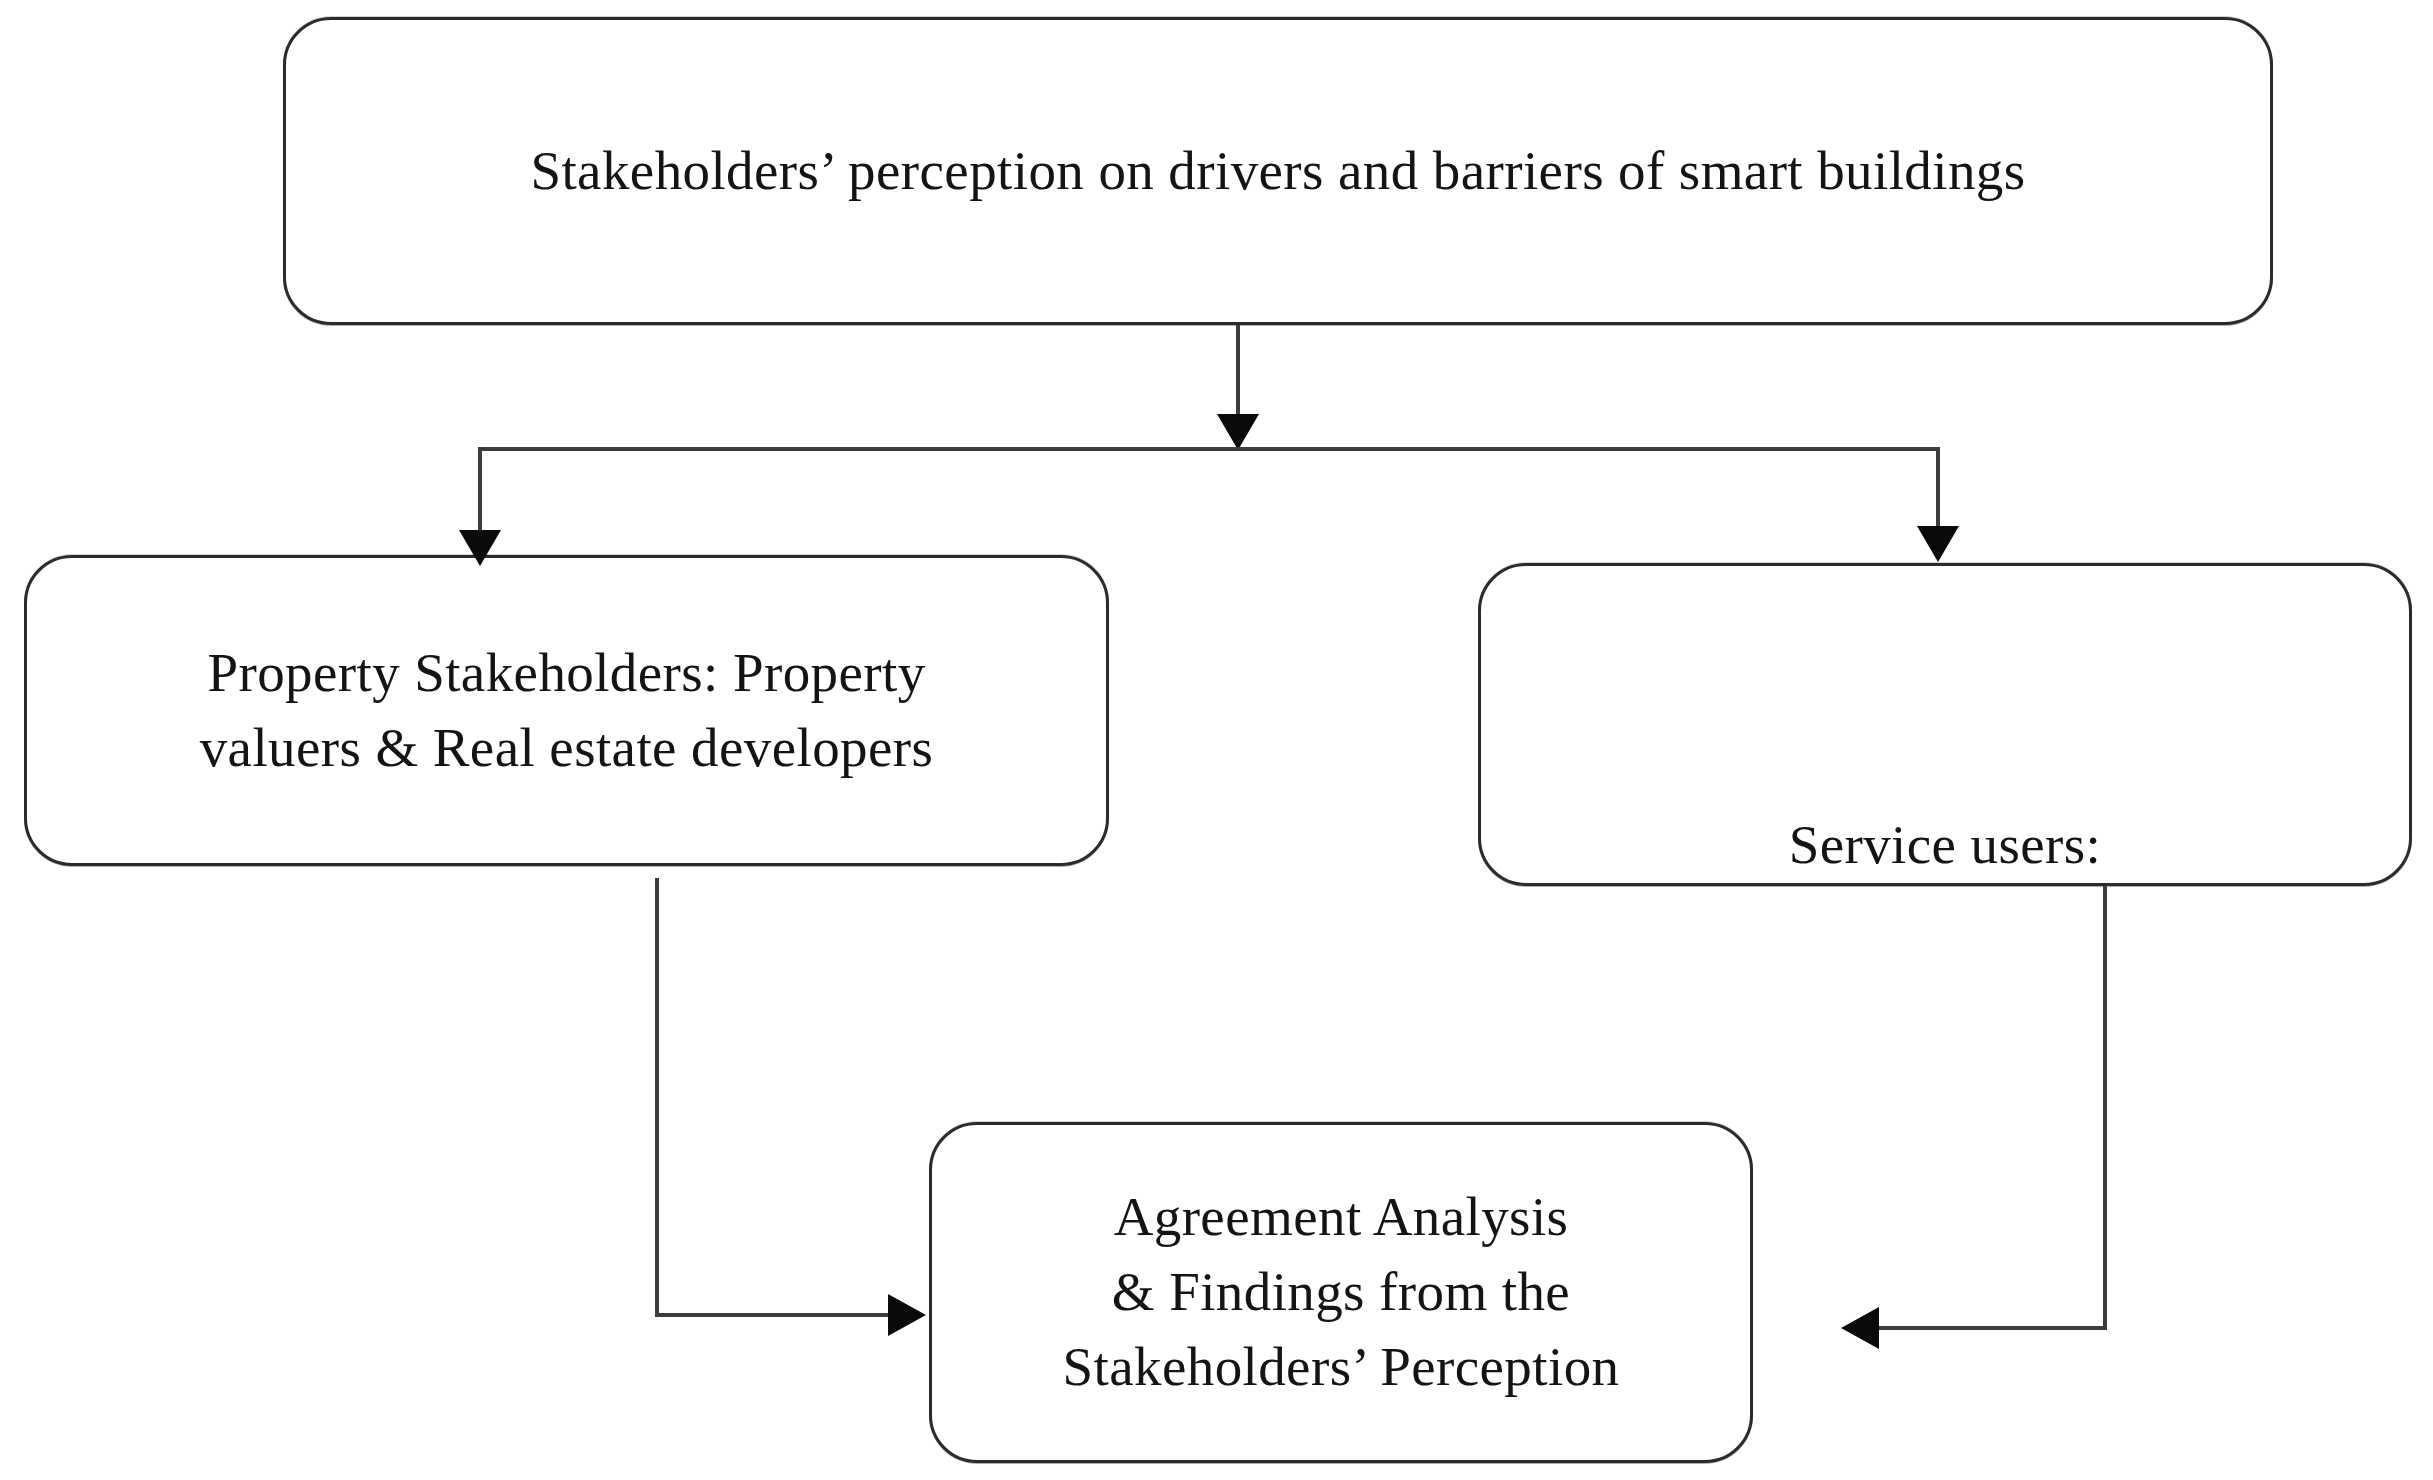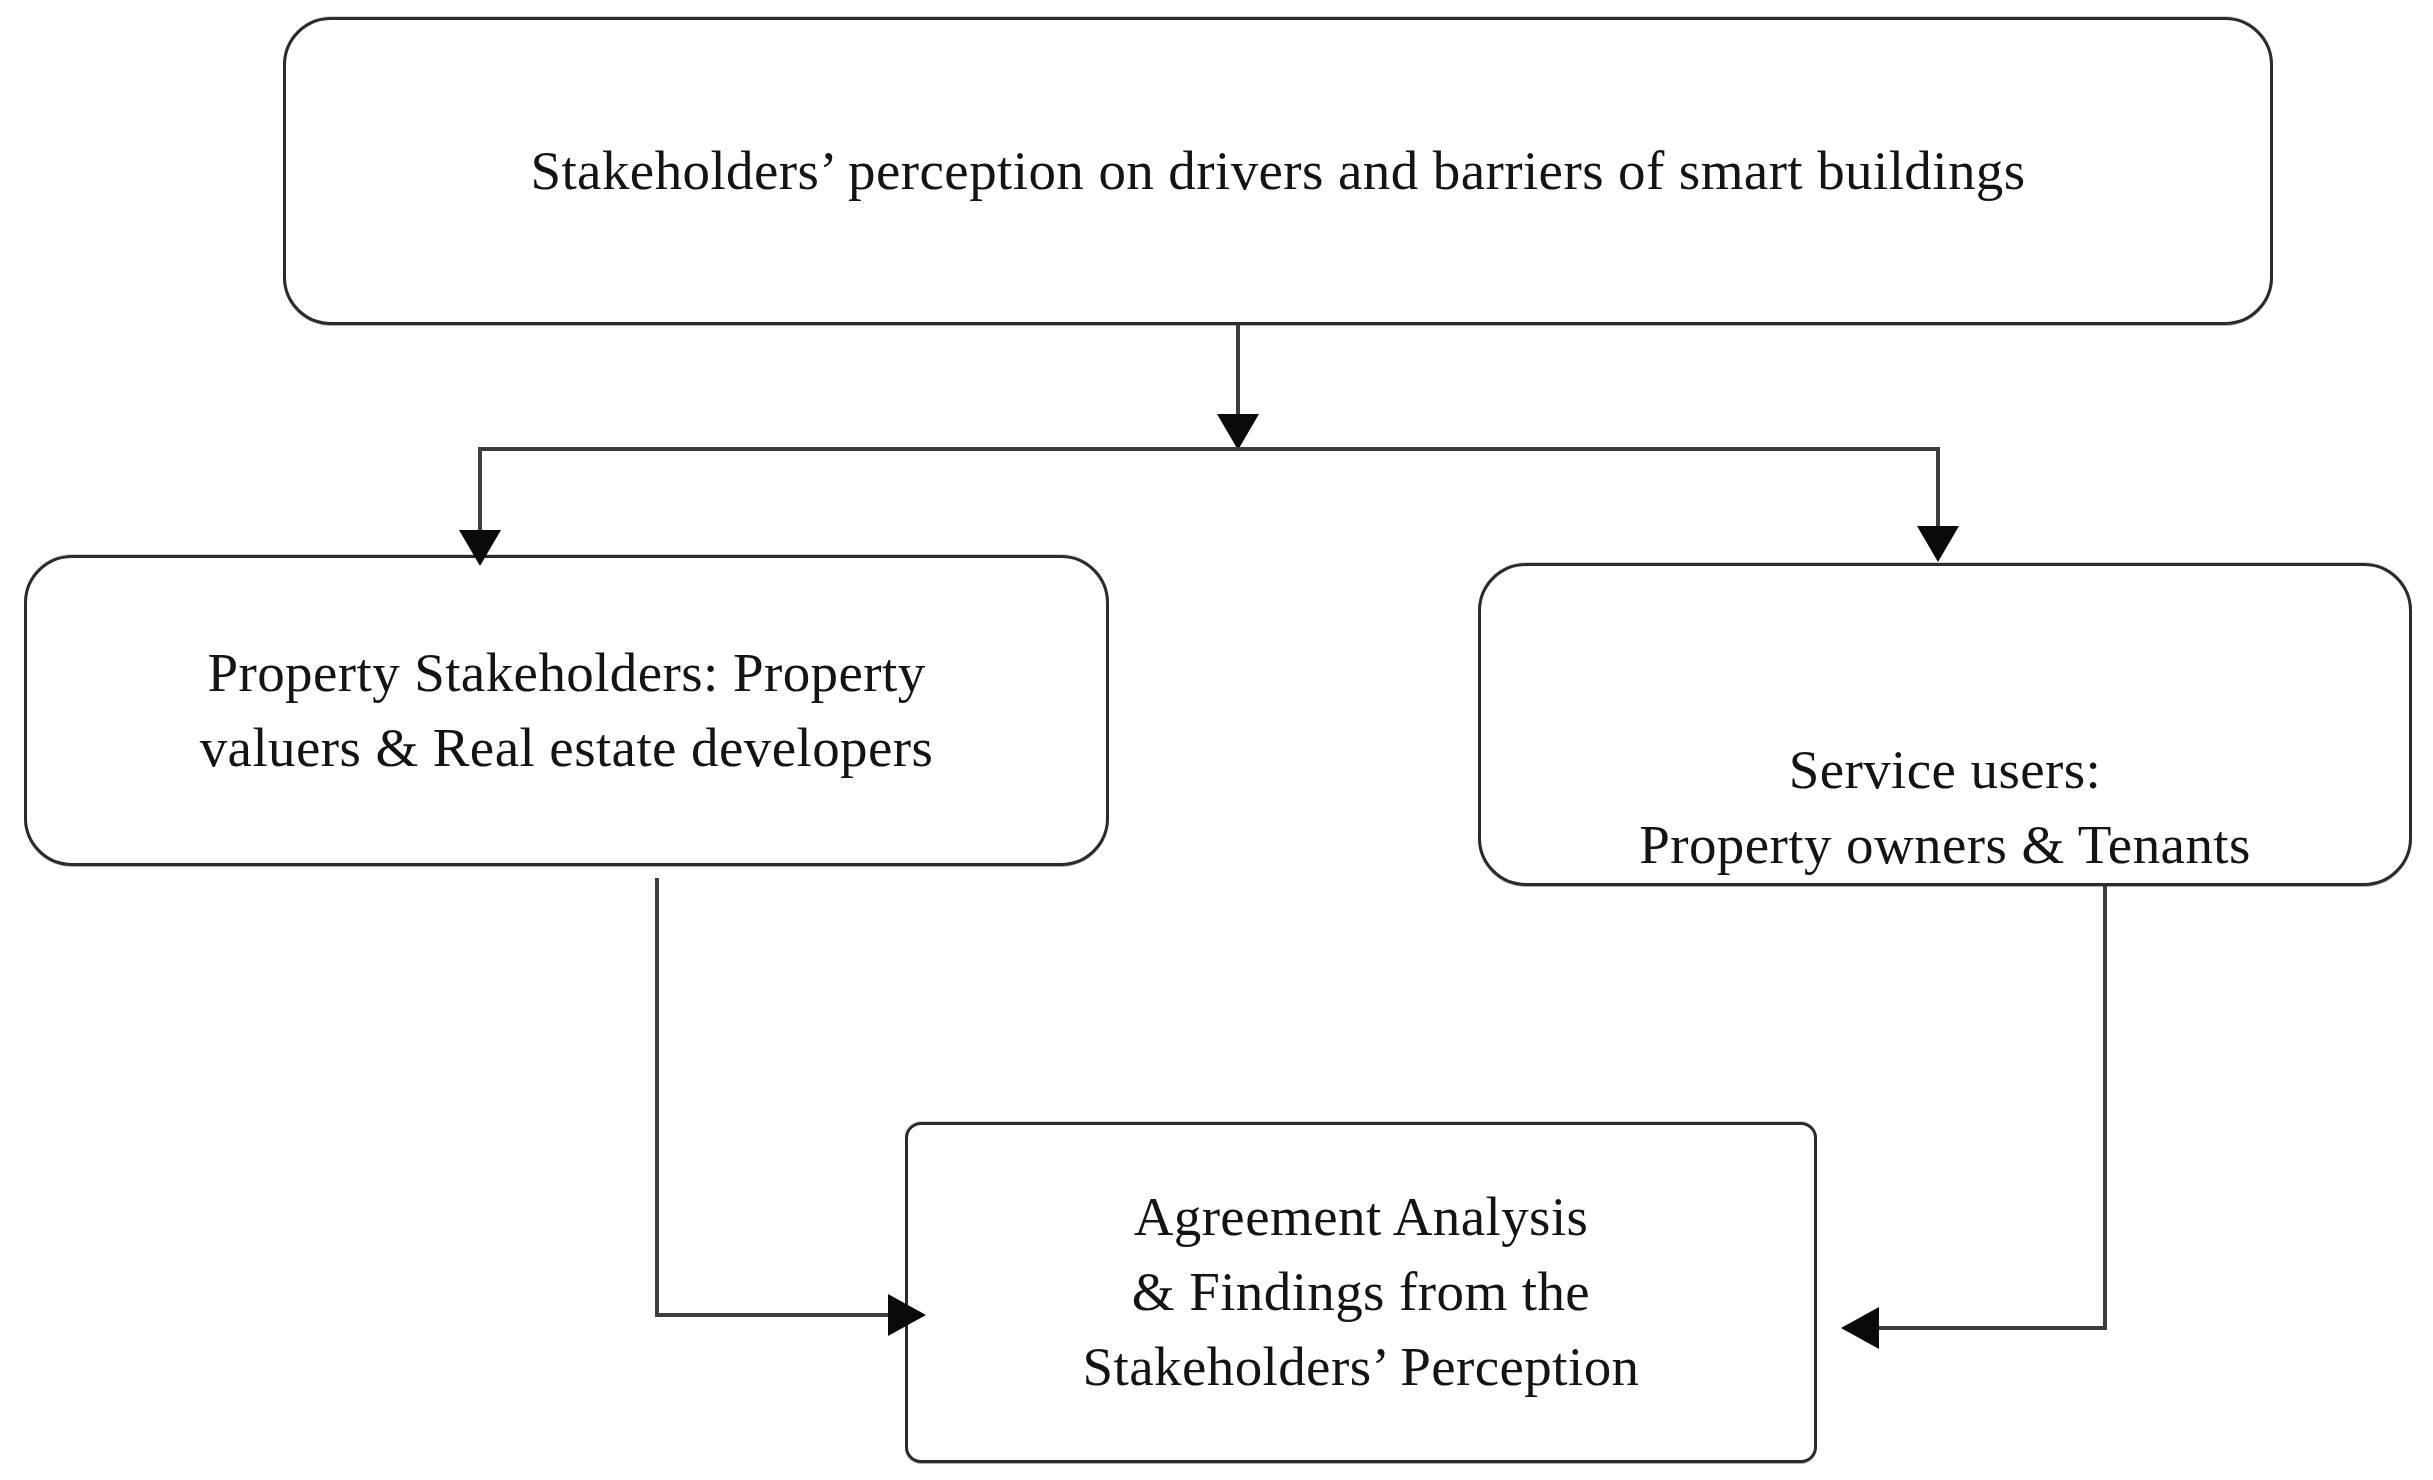--- a/index.html
+++ b/index.html
@@ -66,24 +66,23 @@
     <span class="line">Stakeholders’ perception on drivers and barriers of smart buildings</span>
   </div>
 
   <div class="node" style="left:24px; top:555px; width:1085px; height:311px;">
     <span class="line">Property Stakeholders: Property</span>
     <span class="line">valuers &amp; Real estate developers</span>
   </div>
 
   <div class="node" style="left:1478px; top:563px; width:934px; height:323px;justify-content:flex-end;">
     <span class="line">Service users:</span>
-    <span class="line">Property owners &amp; Tenants</span>
   </div>
 
-  <div class="node" style="left:905px; top:1122px; width:912px; height:341px;border-radius:16px;">
+  <div class="node" style="left:929px; top:1122px; width:824px; height:341px;">
     <span class="line">Agreement Analysis</span>
     <span class="line">&amp; Findings from the</span>
     <span class="line">Stakeholders’ Perception</span>
   </div>
 
   <div class="v-line" style="left:1236px; top:325px; height:92px;"></div>
   <div class="arrow-down" style="left:1217px; top:414px;"></div>
 
   <div class="h-line" style="left:478px; top:447px; width:1462px;"></div>
 

